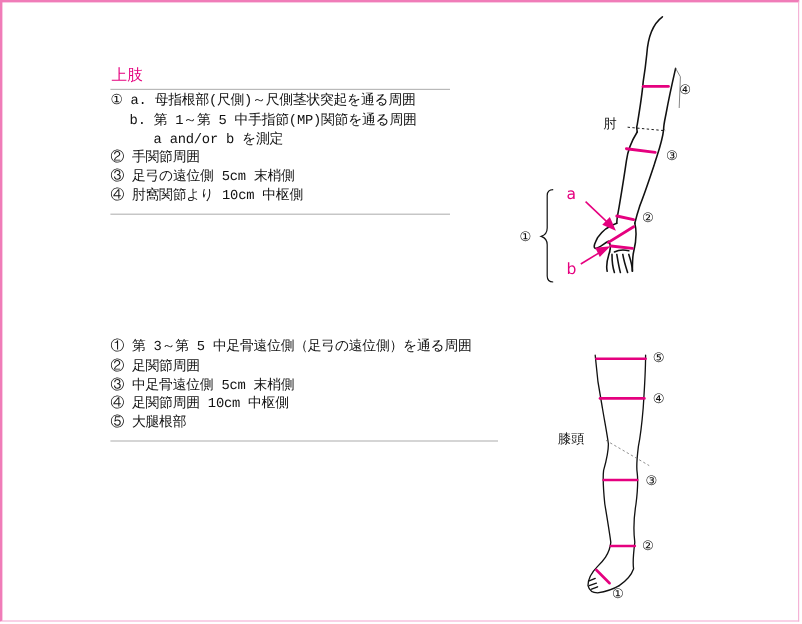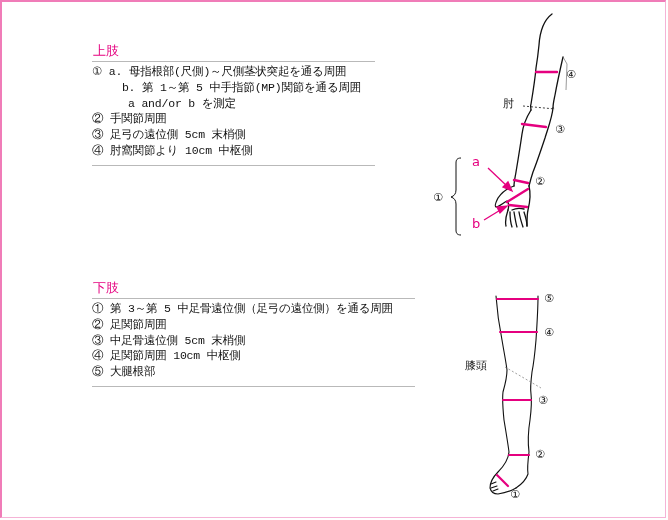--- a/index.html
+++ b/index.html
@@ -6,24 +6,24 @@
     body { width: 668px; height: 520px; position: relative; overflow: hidden;
            font-family: "DejaVu Sans", "Liberation Sans", sans-serif; color: #111; }
     .frame { position: absolute; left: 0; top: 0; width: 666px; height: 518px;
              border-top: 2px solid #f07cb8; border-left: 2px solid #f07cb8;
              border-right: 1px solid #f5b3d6; border-bottom: 1px solid #f5b3d6; box-sizing: border-box; }
     .section { position: absolute; left: 92px; }
     .section .title { color: #e5007f; font-size: 13px; line-height: 16px; height: 18px;
                       border-bottom: 1px solid #b9b9b9; padding-left: 1px; }
     .section ul { list-style: none; margin: 2px 0 0 0; padding: 0; font-family: Liberation Mono, monospace; }
     .section li { font-size: 11.5px; line-height: 15.8px; white-space: nowrap; letter-spacing: -0.2px; }
-    .section li.sub1 { padding-left: 16px; text-align: center; }
+    .section li.sub1 { padding-left: 16px; }
     .section li.sub2 { padding-left: 36px; }
     .section .rule { border-top: 1px solid #b9b9b9; margin-top: 6px; }
-    #upper { top: 43px; width: 283px; }
+    #upper { top: 56px; width: 283px; }
     #lower { top: 280px; width: 323px; }
     svg { position: absolute; left: 0; top: 0; }
     .lbl { font-family: "DejaVu Sans", "Liberation Sans", sans-serif; font-size: 11px; fill: #111; }
     .pinklbl { font-family: "DejaVu Sans", "Liberation Sans", sans-serif; font-size: 13px; fill: #e5007f; }
   </style>
 </head>
 <body>
 
 <div class="frame"></div>
 
@@ -34,21 +34,20 @@
     <li class="sub1">b. 第 1～第 5 中手指節(MP)関節を通る周囲</li>
     <li class="sub2">a and/or b を測定</li>
     <li>② 手関節周囲</li>
     <li>③ 足弓の遠位側 5cm 末梢側</li>
     <li>④ 肘窩関節より 10cm 中枢側</li>
   </ul>
   <div class="rule"></div>
 </div>
 
 <div class="section" id="lower">
-  <div class="title">下肢</div>
   <ul>
     <li>① 第 3～第 5 中足骨遠位側（足弓の遠位側）を通る周囲</li>
     <li>② 足関節周囲</li>
     <li>③ 中足骨遠位側 5cm 末梢側</li>
     <li>④ 足関節周囲 10cm 中枢側</li>
     <li>⑤ 大腿根部</li>
   </ul>
   <div class="rule"></div>
 </div>
 

